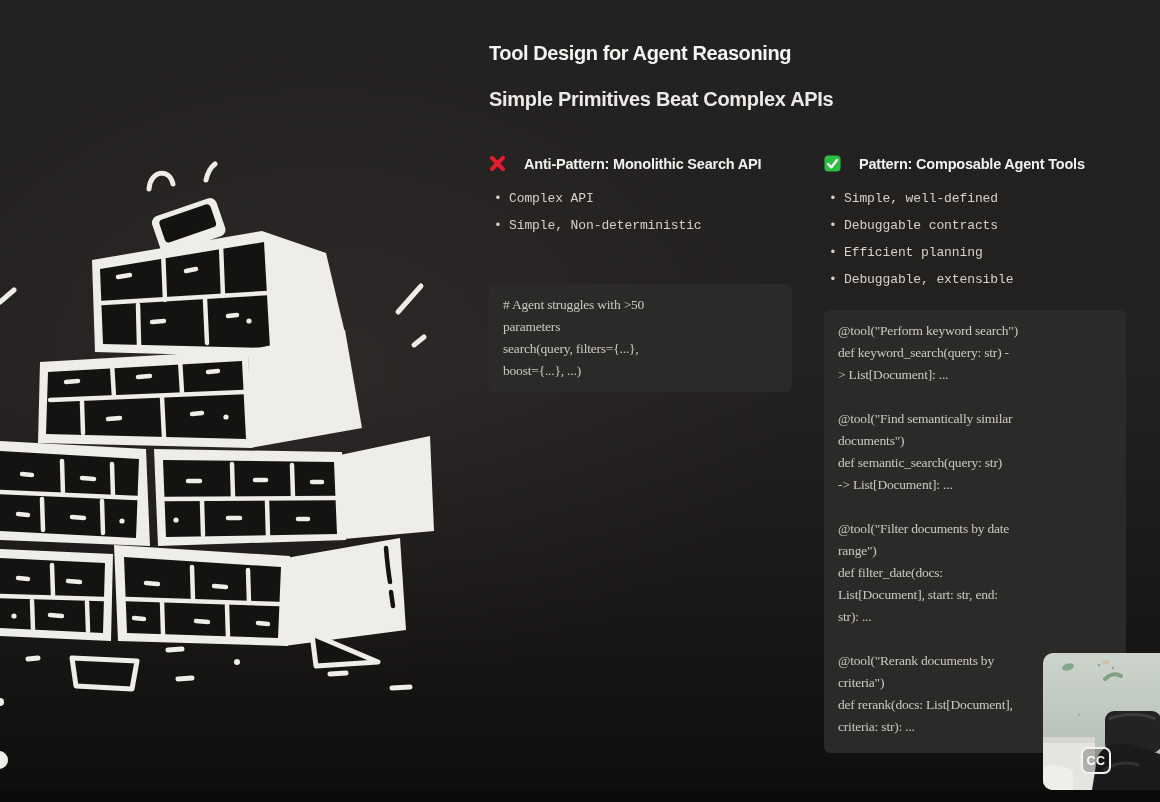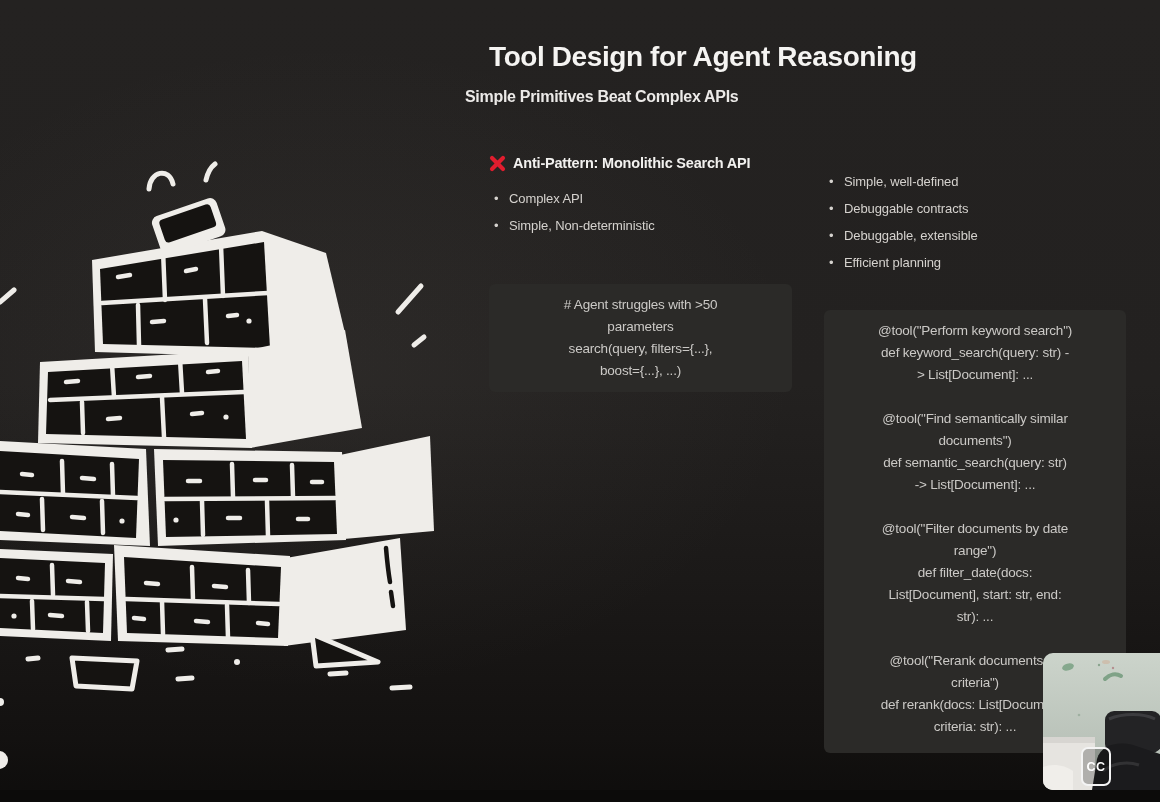--- a/index.html
+++ b/index.html
@@ -6,54 +6,54 @@
   .stage{
     position:relative;width:1160px;height:802px;overflow:hidden;
     font-family:"Liberation Sans",sans-serif;
     background:
       radial-gradient(ellipse 760px 520px at 28% 46%, rgba(125,118,110,0.10), rgba(0,0,0,0) 62%),
       linear-gradient(180deg,#242221 0%,#232120 48%,#1b1918 72%,#131110 92%,#0e0d0c 100%);
   }
   .illustration{position:absolute;left:0;top:0;width:440px;height:800px;}
   .page-title{
     position:absolute;left:489px;top:42px;
-    font-size:28px;font-weight:700;letter-spacing:-0.4px;color:#f5f4f2;line-height:1.1;
+    font-size:20px;font-weight:700;letter-spacing:-0.4px;color:#f5f4f2;line-height:1.1;
   }
   .page-subtitle{
-    position:absolute;left:465px;top:88px;
-    font-size:16px;font-weight:700;letter-spacing:-0.3px;color:#eceae8;line-height:1.1;
+    position:absolute;left:489px;top:88px;
+    font-size:20px;font-weight:700;letter-spacing:-0.3px;color:#eceae8;line-height:1.1;
   }
   .col{position:absolute;top:155px;width:310px;}
   .col-left{left:489px;}
   .col-right{left:824px;}
-  .col-header{display:flex;align-items:flex-start;gap:7px;}
+  .col-header{display:flex;align-items:center;gap:18px;}
   .col-header .hicon{width:17px;height:17px;flex:0 0 auto;display:block;}
   .col-header .htext{font-size:14.5px;font-weight:700;letter-spacing:-0.2px;color:#f2f1ef;white-space:nowrap;}
   ul.bullets{list-style:none;margin:20px 0 0 0;padding:0 0 0 5px;}
   ul.bullets li{
     position:relative;padding-left:15px;margin-bottom:14px;
-    font-size:13px;line-height:13px;color:#d5d2ce;letter-spacing:-0.1px;white-space:nowrap;
+    font-size:13px;line-height:13px;color:#d5d2ce;letter-spacing:-0.1px;white-space:nowrap;font-family:Liberation Mono, monospace;
   }
   ul.bullets li::before{content:"•";position:absolute;left:0;top:0;color:#d5d2ce;}
   .codeblock{
     position:absolute;background:#2b2a28;border-radius:6px;box-sizing:border-box;
     padding:10px 14px;
   }
   .codeblock pre{
-    margin:0;font-family:Liberation Sans, sans-serif;
-    font-size:13.5px;line-height:22px;letter-spacing:-0.2px;color:#cbc9c6;white-space:pre;text-align:center;
+    margin:0;font-family:Liberation Serif, serif;
+    font-size:13.5px;line-height:22px;letter-spacing:-0.2px;color:#cbc9c6;white-space:pre;
   }
   .code-anti{left:489px;top:284px;width:303px;height:108px;}
   .code-pattern{left:824px;top:310px;width:302px;height:443px;}
   .webcam{
     position:absolute;left:1043px;top:653px;width:117px;height:137px;
     border-radius:10px 0 0 10px;overflow:hidden;z-index:5;
   }
   .cc-badge{
-    position:absolute;left:1081px;top:747px;width:30px;height:39px;z-index:6;
+    position:absolute;left:1081px;top:747px;width:30px;height:27px;z-index:6;
     border:2px solid #f4f4f4;border-radius:7px;background:rgba(15,15,15,0.25);
     color:#ffffff;font-size:12.5px;font-weight:700;letter-spacing:0.5px;
     display:flex;align-items:center;justify-content:center;box-sizing:border-box;
   }
   .bottom-strip{position:absolute;left:0;top:790px;width:1160px;height:12px;background:#0c0b0a;z-index:7;}
 </style>
 </head>
 <body>
 
 <div class="stage">
@@ -213,25 +213,34 @@
     </ul>
   </div>
   <div class="codeblock code-anti">
     <pre># Agent struggles with &gt;50
 parameters
 search(query, filters={...},
 boost={...}, ...)</pre>
   </div>
 
   <div class="col col-right">
+    <div class="col-header">
+      <span class="hicon">
+        <svg width="17" height="17" viewBox="0 0 18 18">
+          <rect x="0.5" y="0.5" width="17" height="17" rx="4" fill="#2abf44"></rect>
+          <path d="M4.4,9.6 L7.8,13 L13.6,5.6" stroke="#ffffff" stroke-width="2.6" stroke-linecap="round" stroke-linejoin="round" fill="none"></path>
+        </svg>
+      </span>
+      <span class="htext">Pattern: Composable Agent Tools</span>
+    </div>
     <ul class="bullets">
       <li>Simple, well-defined</li>
       <li>Debuggable contracts</li>
+      <li>Efficient planning</li>
       <li>Debuggable, extensible</li>
-      <li>Efficient planning</li>
     </ul>
   </div>
   <div class="codeblock code-pattern">
     <pre>@tool("Perform keyword search")
 def keyword_search(query: str) -
 &gt; List[Document]: ...
 
 @tool("Find semantically similar
 documents")
 def semantic_search(query: str)

